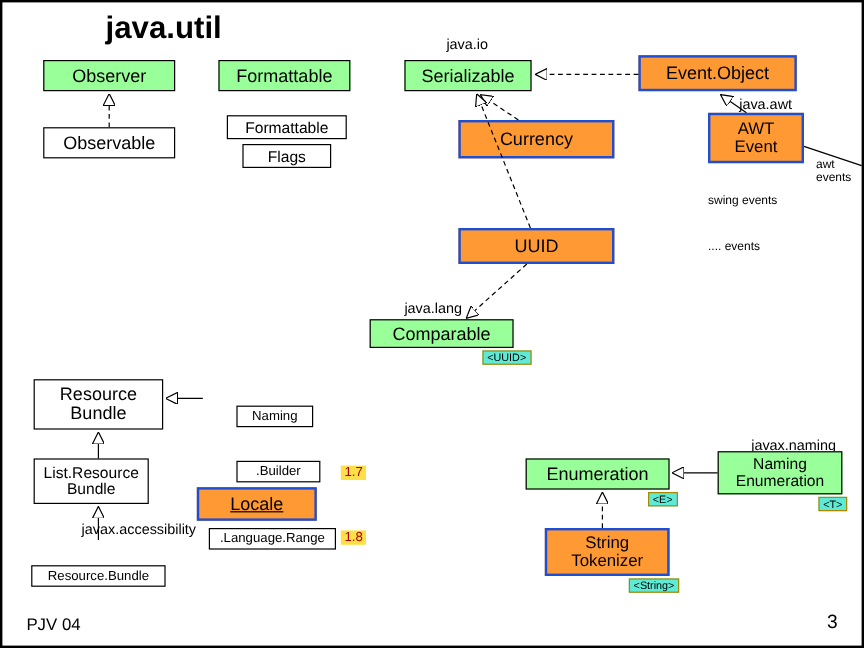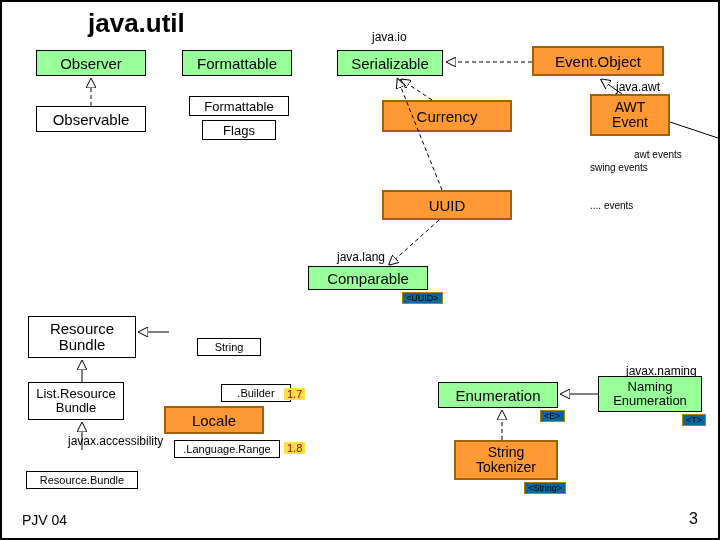--- a/index.html
+++ b/index.html
@@ -20,21 +20,21 @@
     border: 1px solid #000;
     background: #fff;
     text-align: center;
     display: flex;
     align-items: center;
     justify-content: center;
     font-size: 15px;
     padding: 2px 4px;
   }
   .green { background: #99ff99; }
-  .orange { background: #ff9933; border: 2px solid #a16207; }
+  .orange { background: #ff9933; border: 2px solid #1d4ed8; }
   .yellow { background: #fde047; }
   .pkg-label {
     position: absolute;
     font-size: 12px;
   }
   .small-label {
     position: absolute;
     font-size: 10px;
   }
   .footer-left {
@@ -48,21 +48,21 @@
     font-size: 16px;
   }
   svg.arrows {
     position: absolute;
     top: 0; left: 0;
     width: 720px; height: 540px;
     pointer-events: none;
   }
   .tag {
     position: absolute;
-    background: #0369a1;
+    background: #5eead4;
     border: 1px solid #a80;
     font-size: 9px;
     padding: 0 3px;
   }
   .ver {
     position: absolute;
     font-size: 11px;
     color: #a00;
   }
 </style>
@@ -89,40 +89,40 @@
   <div class="box" style="top:118px; left:200px; width:74px; height:20px; font-size:13px;">Flags</div>
   <div class="box orange" style="top:98px; left:380px; width:130px; height:32px;">Currency</div>
   <div class="box orange" style="top:92px; left:588px; width:80px; height:42px; font-size:14px; line-height:1.1;">AWT Event</div>
 
   <div class="box orange" style="top:188px; left:380px; width:130px; height:30px;">UUID</div>
 
   <div class="box green" style="top:264px; left:306px; width:120px; height:24px;">Comparable</div>
   <div class="tag" style="top:290px; left:400px;">&lt;UUID&gt;</div>
 
   <div class="box" style="top:314px; left:26px; width:108px; height:42px; line-height:1.1;">Resource Bundle</div>
-  <div class="box" style="top:336px; left:195px; width:64px; height:18px; font-size:11px;">String</div>
+  <div class="box" style="top:336px; left:195px; width:64px; height:18px; font-size:11px;">Naming</div>
 
   <div class="box" style="top:380px; left:26px; width:96px; height:38px; line-height:1.1; font-size:13px;">List.Resource Bundle</div>
-  <div class="box" style="top:382px; left:195px; width:70px; height:18px; font-size:11px;margin-left:24px;">.Builder</div>
-  <div class="box orange" style="top:404px; left:162px; width:100px; height:28px;">Locale</div>
+  <div class="box" style="top:382px; left:195px; width:70px; height:18px; font-size:11px;">.Builder</div>
+  <div class="box orange" style="top:404px; left:162px; width:100px; height:28px;text-decoration:underline;">Locale</div>
   <div class="box" style="top:438px; left:172px; width:106px; height:18px; font-size:11px;">.Language.Range</div>
 
   <div class="box" style="top:469px; left:24px; width:112px; height:18px; font-size:11px;">Resource.Bundle</div>
 
   <div class="box green" style="top:380px; left:436px; width:120px; height:26px;">Enumeration</div>
   <div class="box green" style="top:374px; left:596px; width:104px; height:36px; font-size:13px; line-height:1.1;">Naming Enumeration</div>
   <div class="tag" style="top:408px; left:538px;">&lt;E&gt;</div>
   <div class="tag" style="top:412px; left:680px;">&lt;T&gt;</div>
 
   <div class="box orange" style="top:438px; left:452px; width:104px; height:40px; font-size:14px; line-height:1.1;">String Tokenizer</div>
   <div class="tag" style="top:480px; left:522px;">&lt;String&gt;</div>
 
   <div class="small-label" style="top:160px; left:588px;">swing events</div>
   <div class="small-label" style="top:198px; left:588px;">.... events</div>
-  <div class="small-label" style="top:130px; left:632px;margin-top:17px;">awt events</div>
+  <div class="small-label" style="top:130px; left:678px;">awt events</div>
 
   <div class="ver yellow" style="top:386px; left:282px; padding:0 3px;">1.7</div>
   <div class="ver yellow" style="top:440px; left:282px; padding:0 3px;">1.8</div>
 
   <div class="footer-left">PJV 04</div>
   <div class="footer-right">3</div>
 
   <svg class="arrows">
     <defs>
       <marker id="tri" markerWidth="10" markerHeight="10" refX="8" refY="5" orient="auto">

